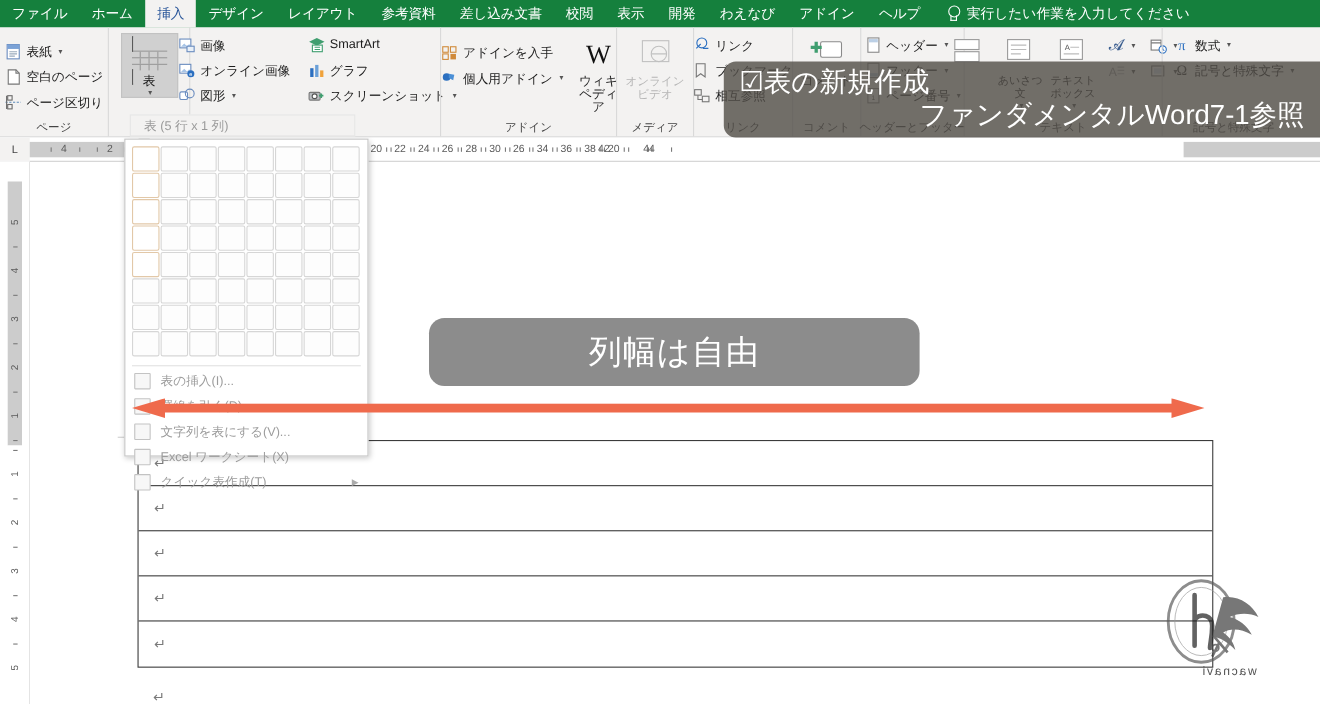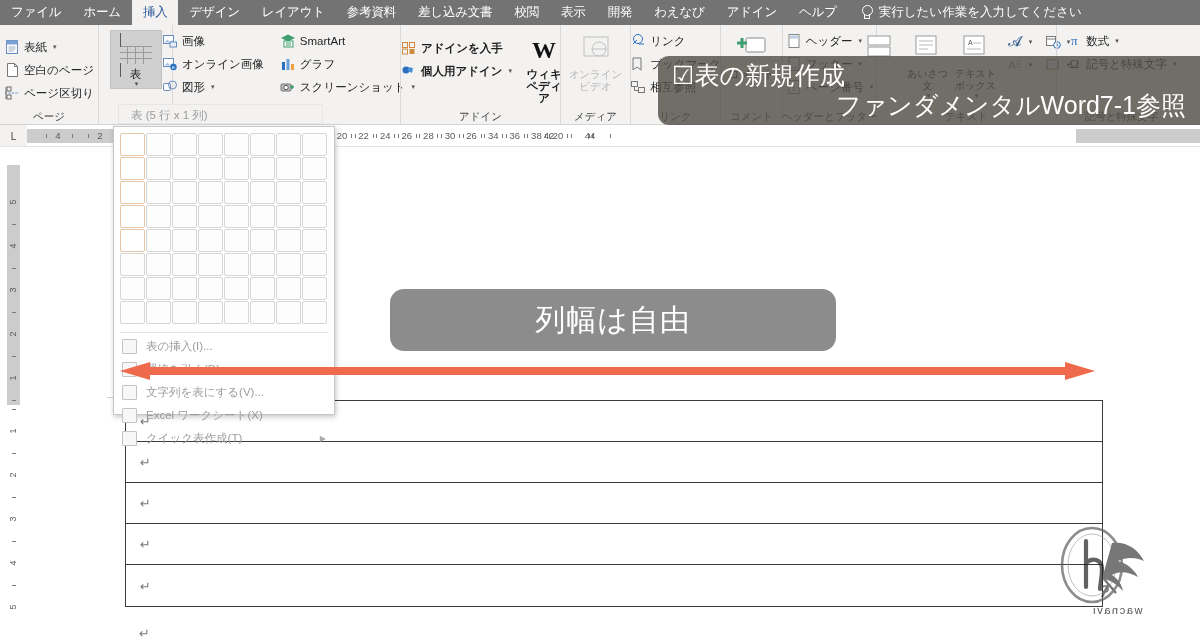--- a/index.html
+++ b/index.html
@@ -8,21 +8,21 @@
     width: 1200px; height: 640px;
     overflow: hidden;
     font-family: "Liberation Sans", "DejaVu Sans", sans-serif;
     background: #ffffff;
   }
   #app { position: relative; width: 1200px; height: 640px; overflow: hidden; }
 
   
   .tabbar {
     position: absolute; top: 0; left: 0; width: 1200px; height: 25px;
-    background: #737373; display: flex; align-items: stretch;
+    background: #15803d; display: flex; align-items: stretch;
   }
   .tab {
     color: #ffffff; font-size: 12.5px; padding: 0 11px;
     display: flex; align-items: center; white-space: nowrap; cursor: default;
     letter-spacing: -0.2px;
   }
   .tab.active { background: #f3f2f1; color: #2b579a; }
   .tellme { display: flex; align-items: center; gap: 6px; padding-left: 12px; }
   .tellme .bulb { width: 13px; height: 15px; position: relative; display:inline-block; }
   .tellme .bulb::before{
@@ -333,21 +333,21 @@
             </span>
             <span>スクリーンショット</span>
             <span class="caret">▾</span>
           </div>
         </div>
       </div>
       <div class="grp-label">図</div>
     </div>
 
     <div class="grp" style="width:160px;">
-      <div class="grp-body" style="gap:6px; padding-left:4px;font-weight:bold;">
+      <div class="grp-body" style="gap:6px; padding-left:4px;">
         <div class="vcol" style="padding-top:8px;">
           <div class="smallbtn">
             <span class="ic">
               <svg width="16" height="16" viewBox="0 0 16 16">
                   <rect x="1.5" y="2.5" width="5" height="5" fill="none" stroke="#d08a3a"></rect>
                   <rect x="8.5" y="2.5" width="5" height="5" fill="none" stroke="#d08a3a"></rect>
                   <rect x="1.5" y="9" width="5" height="5" fill="none" stroke="#d08a3a"></rect>
                   <rect x="8.5" y="9" width="5" height="5" fill="#d08a3a"></rect>
                 </svg>
             </span>

